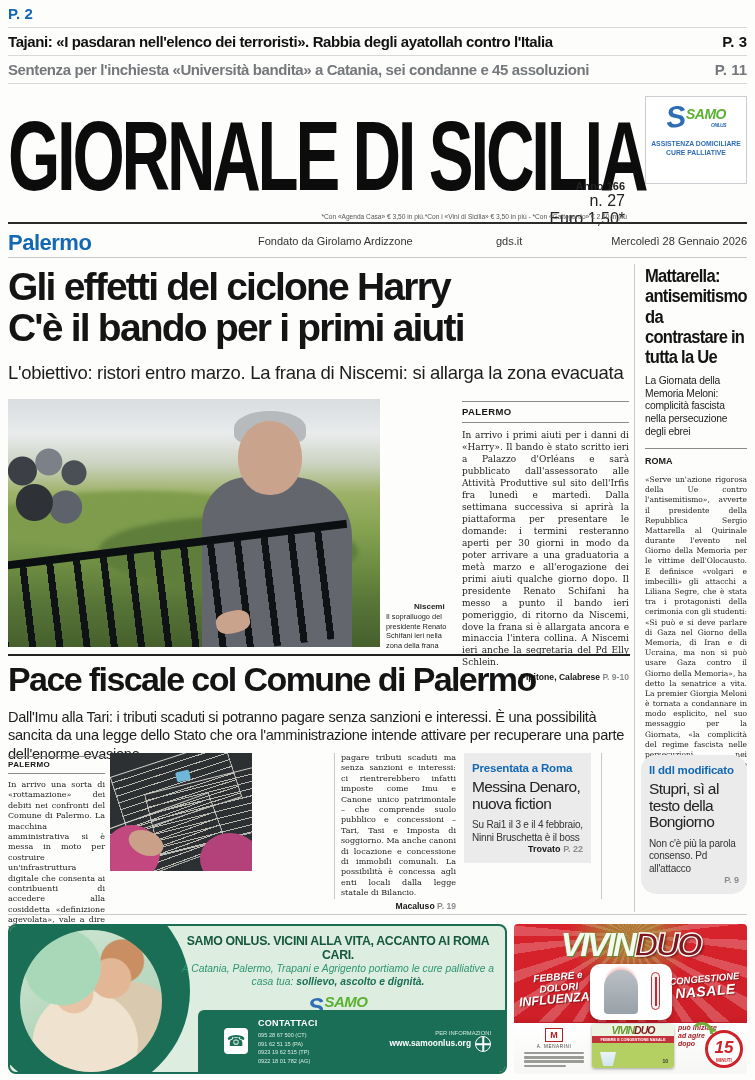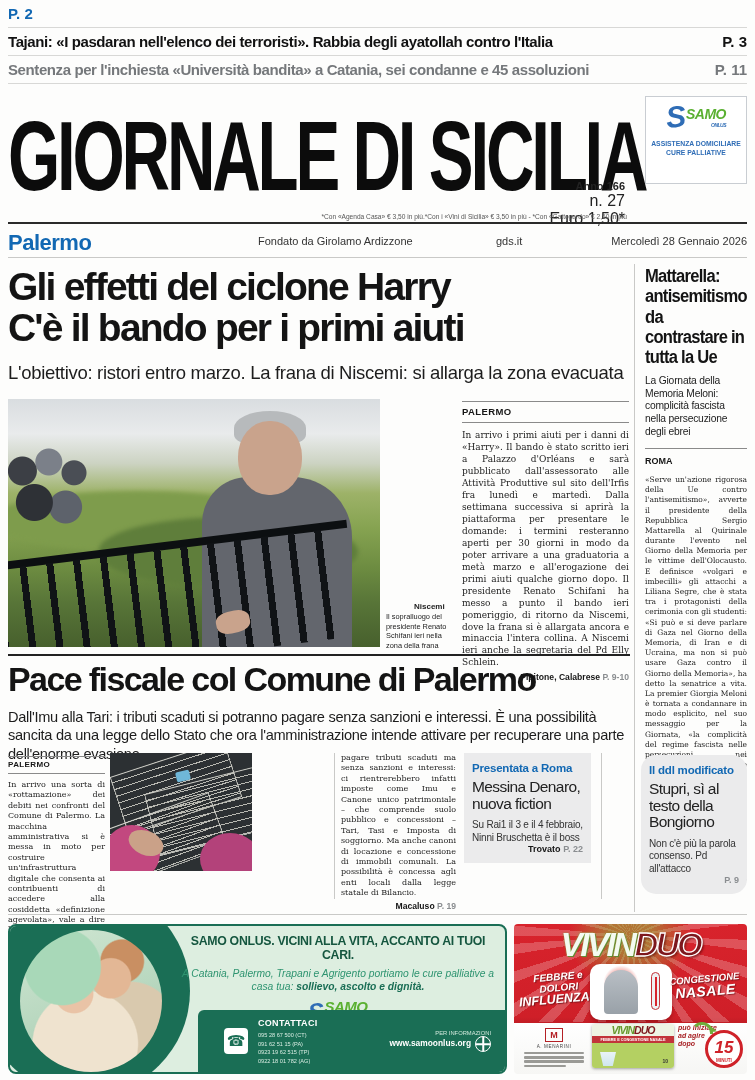--- a/index.html
+++ b/index.html
@@ -113,21 +113,21 @@
       background:
         radial-gradient(circle at 30% 26%, #a8d8b8 0 26%, transparent 27%),
         radial-gradient(circle at 38% 45%, #e9c3a6 0 16%, transparent 17%),
         radial-gradient(circle at 64% 34%, #e3b795 0 15%, transparent 16%),
         radial-gradient(circle at 72% 22%, #c98f62 0 14%, transparent 15%),
         radial-gradient(circle at 46% 80%, #efe3cf 0 38%, transparent 39%),
         radial-gradient(circle at 78% 68%, #d9c9ae 0 30%, transparent 31%),
         linear-gradient(160deg,#cfe6d2 0%,#b9d8c0 50%,#9cc4a6 100%); }
   .samo-right { position:absolute; left:165px; top:8px; width:326px; text-align:center; }
   .samo-head { font-size:12.3px; font-weight:900; color:#15563f; letter-spacing:-0.3px; }
-  .samo-tag { margin-top:5px; font-size:10.3px; font-style:italic; color:#2e9470; line-height:1.3; }
+  .samo-tag { font-size:10.3px; font-style:italic; color:#2e9470; line-height:1.3; }
   .samo-tag b { color:#1a6e55; }
   .samo-logo-row { margin-top:4px; }
   .samo-logo-row .samo-s { font-size:24px; color:#2f6db6; }
   .samo-logo-row .samo-word { font-size:15px; }
   .samo-strip { position:absolute; left:188px; right:0; bottom:0; height:62px; background:#1a6e55; color:#fff; border-radius:6px 0 0 0; }
   .ph-icon { position:absolute; left:26px; top:18px; width:24px; height:26px; background:#fff; border-radius:4px; color:#1a6e55; font-size:15px; text-align:center; line-height:26px; }
   .samo-contact { position:absolute; left:60px; top:8px; }
   .samo-contact .lbl { font-size:9px; font-weight:900; letter-spacing:.3px; }
   .samo-contact .phones { margin-top:3px; font-size:5.6px; line-height:1.55; color:#d8ece2; }
   .samo-info { position:absolute; right:14px; top:20px; text-align:right; }
@@ -302,21 +302,21 @@
     </div>
   </div>
 
   <div class="vdiv3"></div>
   <div class="bottom-rule"></div>
 
   <div class="samo-ad">
     <div class="samo-deco"></div>
     <div class="samo-photo"></div>
     <div class="samo-right">
-      <div class="samo-head">SAMO ONLUS. VICINI ALLA VITA, ACCANTO AI TUOI CARI.</div>
+      <div class="samo-head">SAMO ONLUS. VICINI ALLA VITA, ACCANTO AI ROMA CARI.</div>
       <div class="samo-tag">
         <span>A Catania, Palermo, Trapani e Agrigento portiamo le cure palliative a casa tua: </span><b>sollievo, ascolto e dignità.</b>
       </div>
       <div class="samo-logo-row">
         <span class="samo-s">S</span><span class="samo-word"><span>SAMO</span><small>ONLUS</small></span>
       </div>
     </div>
     <div class="samo-strip">
       <div class="ph-icon">☎</div>
       <div class="samo-contact">

